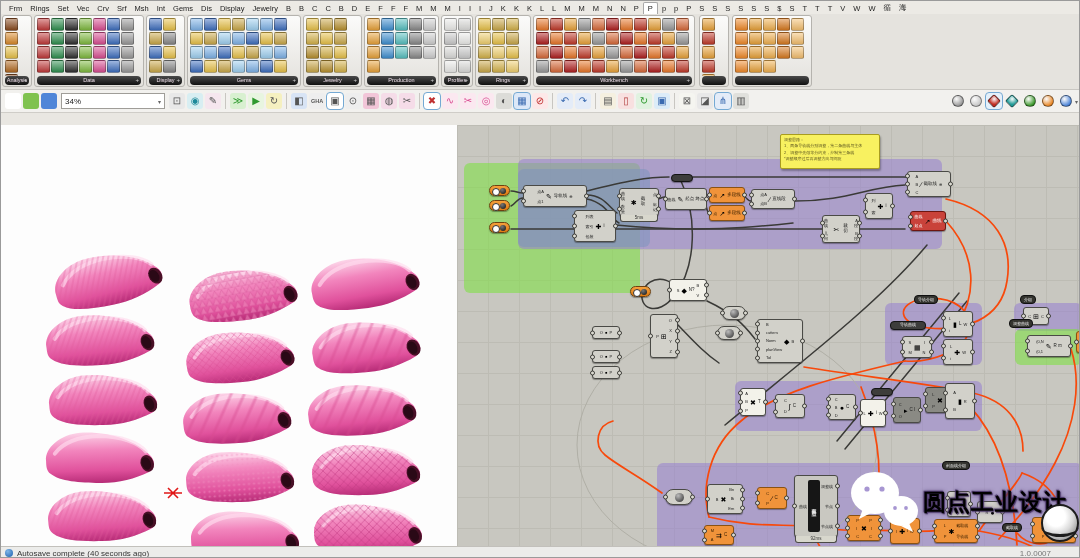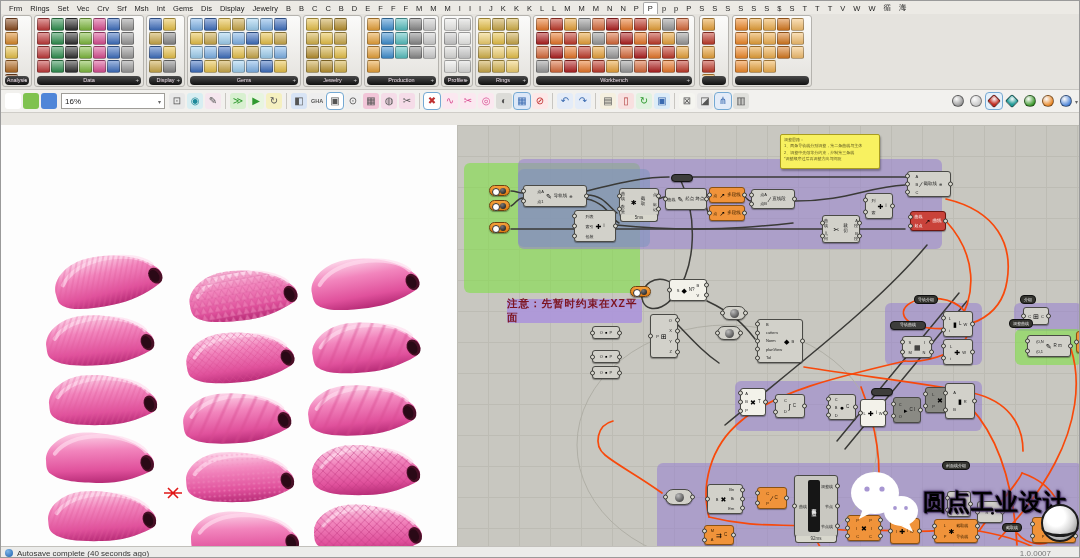--- a/index.html
+++ b/index.html
@@ -424,21 +424,21 @@
           <span class="ptile" style="background-color: rgb(240, 176, 80);"></span>
         </div>
         <div class="pcaption"></div>
       </div>
     </div>
   <div id="ghtoolbar">
       <span class="gi" style="background: rgb(255, 255, 255); color: rgb(85, 85, 85);"></span>
       <span class="gi" style="background: rgb(127, 194, 79); color: rgb(85, 85, 85);"></span>
       <span class="gi" style="background: rgb(79, 134, 216); color: rgb(85, 85, 85);"></span>
       <span class="combo">
-        <span>16%</span>
+        <span>34%</span>
         <span class="car">▾</span>
       </span>
       <span class="gi" style="background: rgb(232, 232, 232); color: rgb(85, 85, 85);">⊡</span>
       <span class="gi" style="background: rgb(216, 238, 242); color: rgb(31, 138, 154);">◉</span>
       <span class="gi" style="background: rgb(245, 230, 238); color: rgb(85, 85, 85);">✎</span>
       <span class="gsep"></span>
       <span class="gi" style="background: rgb(216, 240, 208); color: rgb(47, 154, 47);">≫</span>
       <span class="gi" style="background: rgb(232, 245, 224); color: rgb(47, 154, 47);">▶</span>
       <span class="gi" style="background: rgb(245, 240, 192); color: rgb(85, 85, 85);">↻</span>
       <span class="gsep"></span>
@@ -1253,23 +1253,20 @@
         <div class="gtag" style="left: 563px; top: 170px;">分组</div>
         <div class="gtag" style="left: 552px; top: 194px;">调整曲线</div>
         <div class="gtag" style="left: 485px; top: 336px;">剖面线分组</div>
         <div class="gtag" style="left: 545px; top: 398px;">截取线</div>
         <div class="note-yellow" style="left: 323px; top: 9px; width: 100px; height: 35px;">
           <div>调整思路：</div>
           <div>1、两条导轨线分别调整，第二条曲线与主体</div>
           <div>2、调整中先做等分约束，控制第三条线</div>
           <div>*调整顺序过后再调整方向与间距</div>
         </div>
-        <div class="note-pink" style="left: 50px; top: 174px; width: 135px; height: 24px;">
-          <span>注意：先暂时约束在XZ平面</span>
-        </div>
       </div>
   </div>
   <div id="watermark">
     <svg width="74" height="70" viewBox="0 0 74 70">
       <ellipse cx="26" cy="26" rx="24" ry="21" fill="#fff"></ellipse>
       <path d="M14,42 L10,52 L24,45 Z" fill="#fff"></path>
       <circle cx="18" cy="22" r="2.6" fill="#a796d2"></circle>
       <circle cx="33" cy="22" r="2.6" fill="#a796d2"></circle>
       <ellipse cx="52" cy="44" rx="17" ry="15" fill="#fff"></ellipse>
       <path d="M60,56 L64,65 L52,59 Z" fill="#fff"></path>

